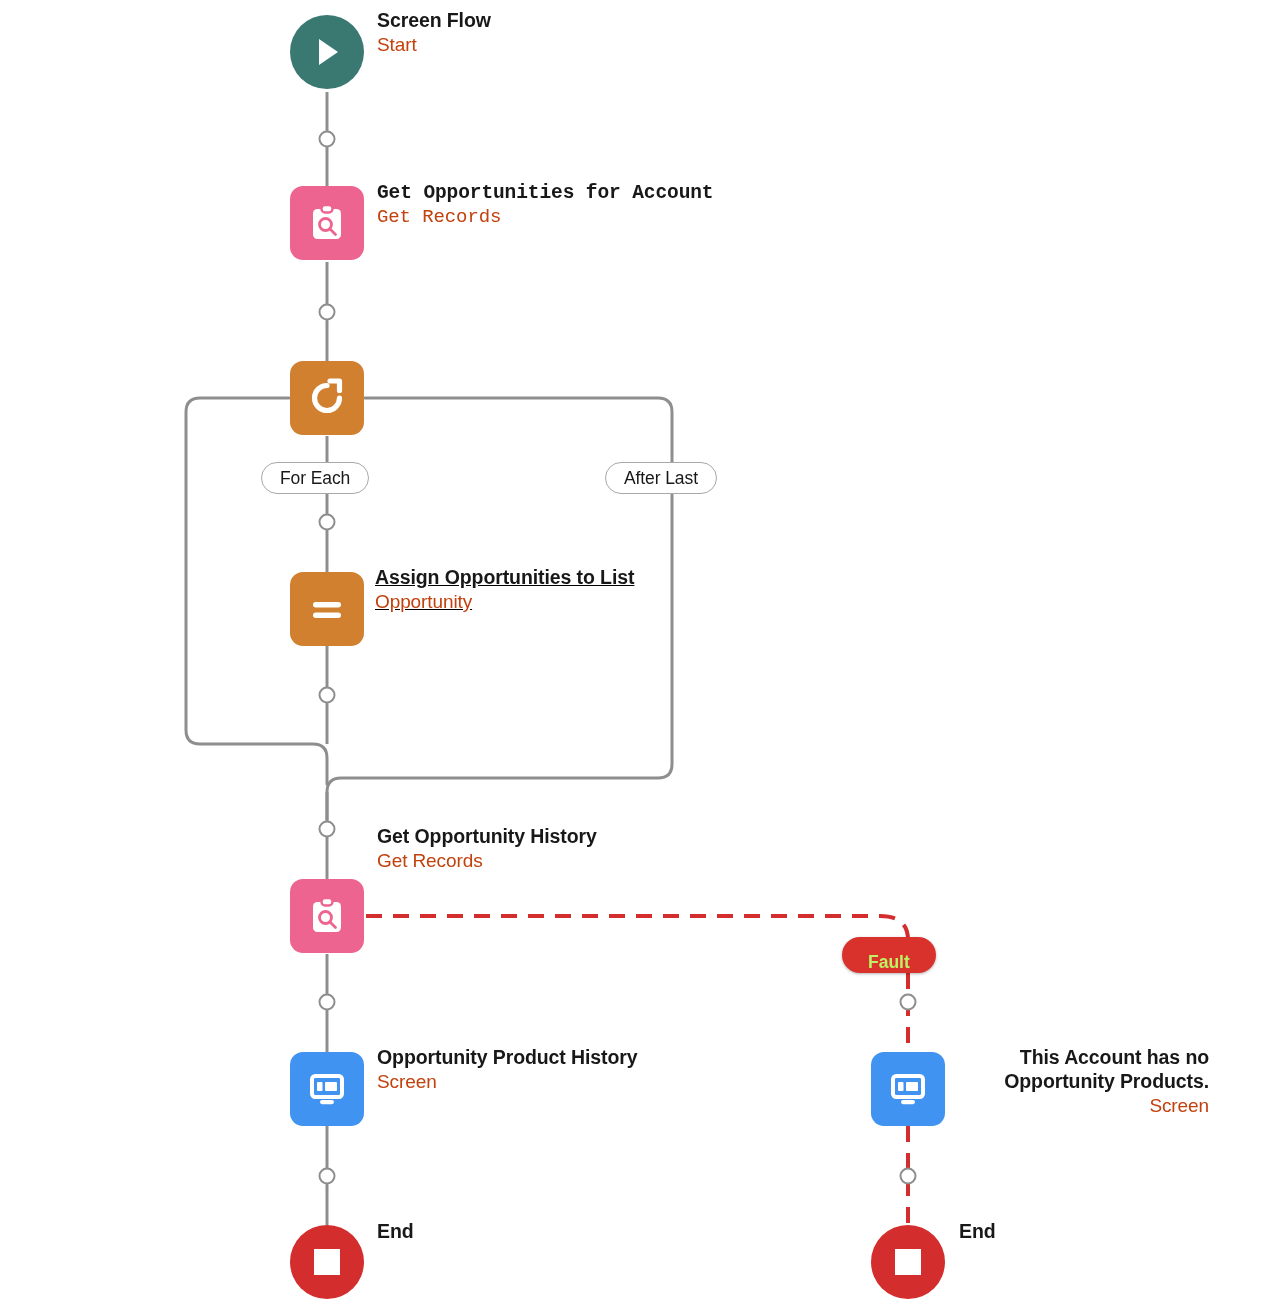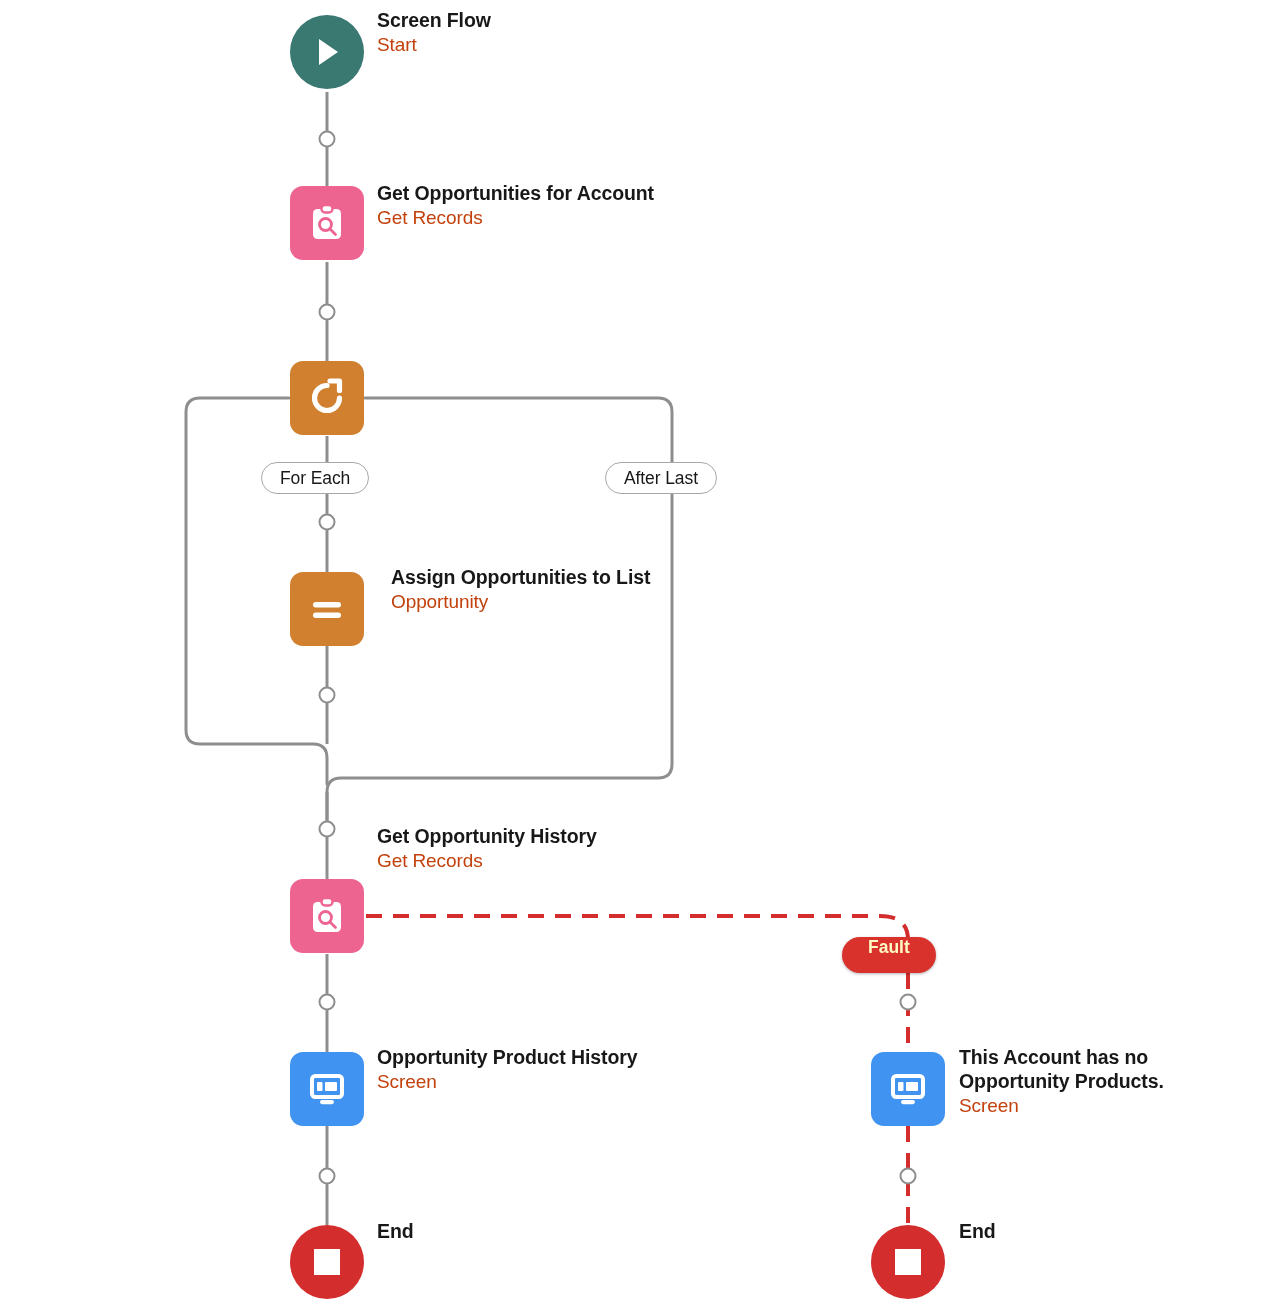--- a/index.html
+++ b/index.html
@@ -55,20 +55,21 @@
   }
   .node-sub {
     font-size: 19px;
     font-weight: normal;
     color: #c2410c;
     letter-spacing: -0.1px;
   }
   .wrap-label {
     white-space: normal;
     width: 250px;
+    text-align: right;
   }
   
   .pill {
     position: absolute;
     height: 32px;
     border: 1.6px solid #a8a8a8;
     border-radius: 17px;
     background: #ffffff;
     display: flex;
     align-items: center;
@@ -79,25 +80,25 @@
     padding: 0 18px;
     box-sizing: border-box;
     letter-spacing: -0.1px;
   }
   .fault-pill {
     position: absolute;
     height: 36px;
     border-radius: 18px;
     background: #d9312c;
     display: flex;
-    align-items: flex-start;
+    align-items: flex-end;
     justify-content: center;
     font-size: 17.5px;
     font-weight: bold;
-    color: #fef9c3;
+    color: #bef264;
     padding: 0 26px;
     box-sizing: border-box;
     box-shadow: 0 1px 3px rgba(0,0,0,0.30);
   }
 </style>
 </head>
 <body>
 
 <div id="canvas">
 
@@ -151,21 +152,21 @@
 
   <div class="node-icon sq" style="left:290px; top:186px; background:#ee6491;">
     <svg width="42" height="42" viewBox="0 0 42 42">
       <rect x="7" y="7" width="28" height="30" rx="4.5" fill="#ffffff"></rect>
       <rect x="15.5" y="3" width="11" height="7.5" rx="3.5" fill="#ffffff"></rect>
       <rect x="15.5" y="3" width="11" height="7.5" rx="3.5" fill="none" stroke="#ee6491" stroke-width="2.4"></rect>
       <circle cx="19.5" cy="22.5" r="6" fill="none" stroke="#ee6491" stroke-width="2.8"></circle>
       <path d="M24 27 L29.5 32.5" stroke="#ee6491" stroke-width="2.8" stroke-linecap="round"></path>
     </svg>
   </div>
-  <div class="node-label" style="left:377px; top:182px;">
+  <div class="node-label" style="left:377px; top:182px;font-family:Liberation Mono, monospace;">
     <div class="node-title">Get Opportunities for Account</div>
     <div class="node-sub">Get Records</div>
   </div>
 
   <div class="node-icon sq" style="left:290px; top:361px; background:#d0802e;">
     <svg width="44" height="44" viewBox="0 0 44 44">
       <path d="M22 9.5 A12.5 12.5 0 1 0 34.5 22" fill="none" stroke="#ffffff" stroke-width="5.2" stroke-linecap="round"></path>
       <path d="M25 5 L34.5 5 L34.5 14.5" fill="none" stroke="#ffffff" stroke-width="5.2" stroke-linecap="round" stroke-linejoin="round"></path>
     </svg>
   </div>
@@ -176,21 +177,21 @@
   <div class="pill" style="left:605px; top:462px;">
     <span>After Last</span>
   </div>
 
   <div class="node-icon sq" style="left:290px; top:572px; background:#d0802e;">
     <svg width="44" height="44" viewBox="0 0 44 44">
       <rect x="8" y="15" width="28" height="5.5" rx="2.7" fill="#ffffff"></rect>
       <rect x="8" y="25.5" width="28" height="5.5" rx="2.7" fill="#ffffff"></rect>
     </svg>
   </div>
-  <div class="node-label" style="left:391px; top:566px;">
+  <div class="node-label" style="left:375px; top:566px;text-decoration:underline;">
     <div class="node-title">Assign Opportunities to List</div>
     <div class="node-sub">Opportunity</div>
   </div>
 
   <div class="node-icon sq" style="left:290px; top:879px; background:#ee6491;">
     <svg width="42" height="42" viewBox="0 0 42 42">
       <rect x="7" y="7" width="28" height="30" rx="4.5" fill="#ffffff"></rect>
       <rect x="15.5" y="3" width="11" height="7.5" rx="3.5" fill="#ffffff"></rect>
       <rect x="15.5" y="3" width="11" height="7.5" rx="3.5" fill="none" stroke="#ee6491" stroke-width="2.4"></rect>
       <circle cx="19.5" cy="22.5" r="6" fill="none" stroke="#ee6491" stroke-width="2.8"></circle>

